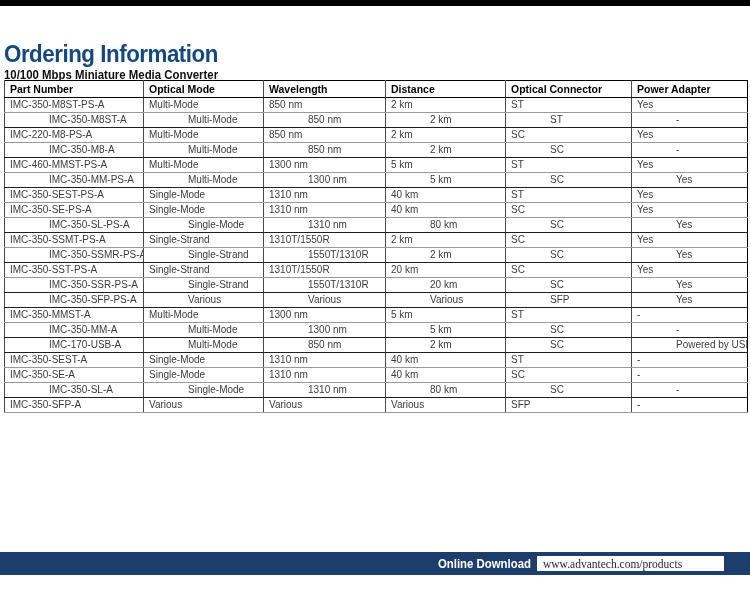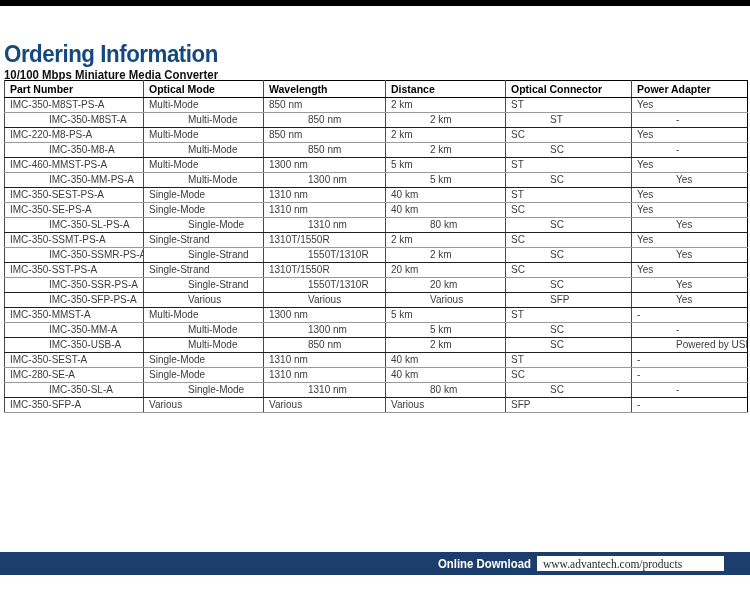--- a/index.html
+++ b/index.html
@@ -215,37 +215,37 @@
       </tr>
       <tr class="group-end">
         <td>IMC-350-MM-A</td>
         <td>Multi-Mode</td>
         <td>1300 nm</td>
         <td>5 km</td>
         <td>SC</td>
         <td>-</td>
       </tr>
       <tr class="group-end">
-        <td>IMC-350-USB-A</td>
+        <td>IMC-170-USB-A</td>
         <td>Multi-Mode</td>
         <td>850 nm</td>
         <td>2 km</td>
         <td>SC</td>
         <td>Powered by USB</td>
       </tr>
       <tr>
         <td>IMC-350-SEST-A</td>
         <td>Single-Mode</td>
         <td>1310 nm</td>
         <td>40 km</td>
         <td>ST</td>
         <td>-</td>
       </tr>
       <tr>
-        <td>IMC-280-SE-A</td>
+        <td>IMC-350-SE-A</td>
         <td>Single-Mode</td>
         <td>1310 nm</td>
         <td>40 km</td>
         <td>SC</td>
         <td>-</td>
       </tr>
       <tr class="group-end">
         <td>IMC-350-SL-A</td>
         <td>Single-Mode</td>
         <td>1310 nm</td>

